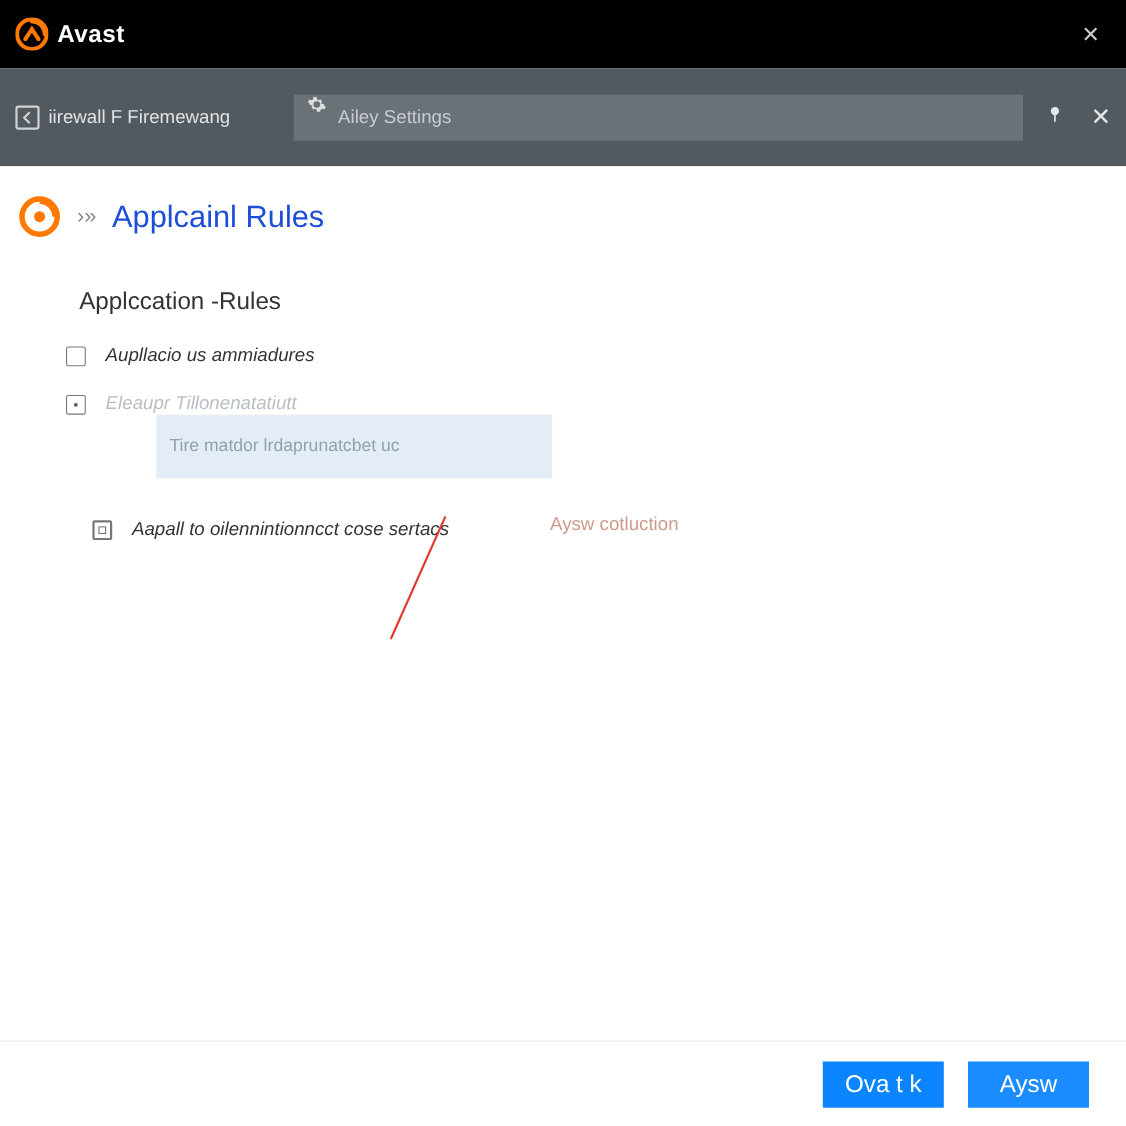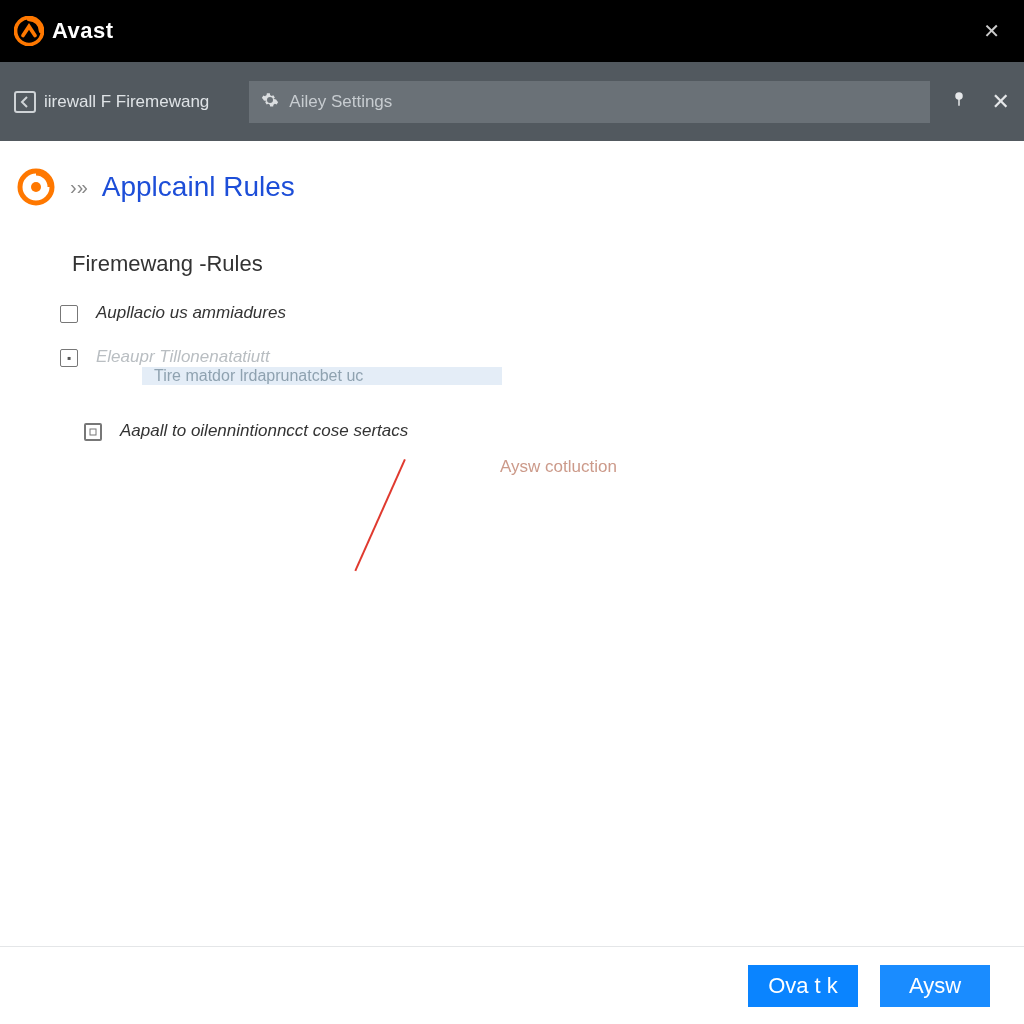--- a/index.html
+++ b/index.html
@@ -5,29 +5,29 @@
   * { box-sizing: border-box; margin: 0; padding: 0; }
   html, body { width: 1024px; height: 1024px; font-family: "Segoe UI", Arial, sans-serif; background: #fff; overflow: hidden; }
   .titlebar {
     height: 62px; background: #000; display: flex; align-items: center; justify-content: space-between;
     padding: 0 14px 0 14px;
   }
   .brand { display: flex; align-items: center; gap: 8px; }
   .brand-text { color: #fff; font-size: 22px; font-weight: 700; letter-spacing: .5px; }
   .close-x { color: #ccc; font-size: 20px; padding: 6px 10px; cursor: pointer; }
   .toolbar {
-    height: 79px; background: #52595f; display: flex; align-items: center; gap: 10px; padding: 0 14px;
+    height: 89px; background: #52595f; display: flex; align-items: center; gap: 10px; padding: 0 14px;
   }
   .crumb-box {
     display: flex; align-items: center; gap: 8px; color: #dfe3e6; font-size: 17px;
   }
   .crumb-icon {
     width: 22px; height: 22px; border: 2px solid #cfd3d6; border-radius: 3px; display: inline-flex; align-items:center; justify-content:center;
   }
-  .search-wrap { flex: 1; display: flex; align-items: center; background: #6a7177; height: 42px; padding: 0 12px; gap: 10px; margin-left: 30px; margin-right: 10px; }
+  .search-wrap { flex: 1; display: flex; background: #6a7177; height: 42px; padding: 0 12px; gap: 10px; margin-left: 48px; margin-right: 10px; }
   .search-wrap .gear { color: #e8eaec; font-size: 16px; opacity: .9; }
   .search-wrap input {
     flex: 1; background: transparent; border: none; outline: none; color: #dfe3e6; font-size: 17px;
   }
   .search-wrap input::placeholder { color: #c7ccd0; }
   .tool-icons { display:flex; align-items:center; gap: 24px; color:#e5e7e9; }
   .tool-icons .pin { font-size: 18px; }
   .tool-icons .x2 { font-size: 22px; cursor: pointer; }
   .page { padding: 26px 20px 0 16px; position: relative; }
   .page-head { display: flex; align-items: center; gap: 10px; }
@@ -37,21 +37,21 @@
   .section-title { font-size: 22px; font-weight: 400; color: #333; margin: 44px 0 26px 56px; }
   .options { margin-left: 44px; }
   .opt-row { display: flex; align-items: flex-start; gap: 18px; margin-bottom: 24px; font-style: italic; }
   .checkbox {
     width: 18px; height: 18px; border: 1.5px solid #777; border-radius: 2px; margin-top: 2px; cursor: pointer; flex: 0 0 auto;
     display:inline-flex; align-items:center; justify-content:center; font-size:12px; color:#555;
   }
   .opt-text { font-size: 17px; color: #333; }
   .sub-block { margin-left: 82px; margin-top: -6px; margin-bottom: 26px; }
   .highlight {
-    background: #e4edf7; color: #8fa2b0; font-size: 16px; padding: 0 12px; width: 360px; margin-bottom: 10px;
+    background: #e4edf7; color: #8fa2b0; font-size: 16px; padding: 20px 12px; width: 360px; margin-bottom: 10px;
   }
   .desc { color: #4a4f53; font-size: 16px; }
   .annotation-label { position: absolute; left: 500px; top: 316px; color: #cc9a8a; font-size: 17px; }
   .red-line {
     position: absolute; left: 404px; top: 318px; width: 2px; height: 122px; background: #e03a2f;
     transform: rotate(24deg); transform-origin: top left;
   }
   .footer {
     position: absolute; left: 0; bottom: 0; width: 1024px; height: 78px; border-top: 1px solid #e4e6e8;
     display: flex; align-items: center; justify-content: flex-end; gap: 22px; padding-right: 34px; background:#fff;
@@ -106,21 +106,21 @@
   <div class="page-head">
     <svg class="orange-badge" viewBox="0 0 40 40">
       <circle cx="20" cy="20" r="16" fill="none" stroke="#ff7800" stroke-width="5"></circle>
       <path d="M20 6 A14 14 0 0 1 34 20" fill="none" stroke="#ff7800" stroke-width="5"></path>
       <circle cx="20" cy="20" r="5" fill="#ff7800"></circle>
     </svg>
     <span class="chevron">›»</span>
     <h1 class="page-title">Applcainl Rules</h1>
   </div>
 
-  <h2 class="section-title">Firemewang -Rules</h2>
+  <h2 class="section-title">Applccation -Rules</h2>
 
   <div class="red-line"></div>
   <div class="annotation-label">Aysw cotluction</div>
 
   <div class="options">
 
     <div class="opt-row">
       <span class="checkbox"></span>
       <span class="opt-text">Aupllacio us ammiadures</span>
     </div>

